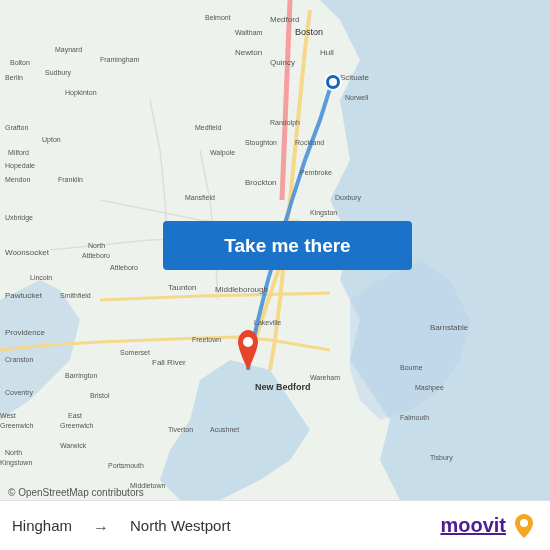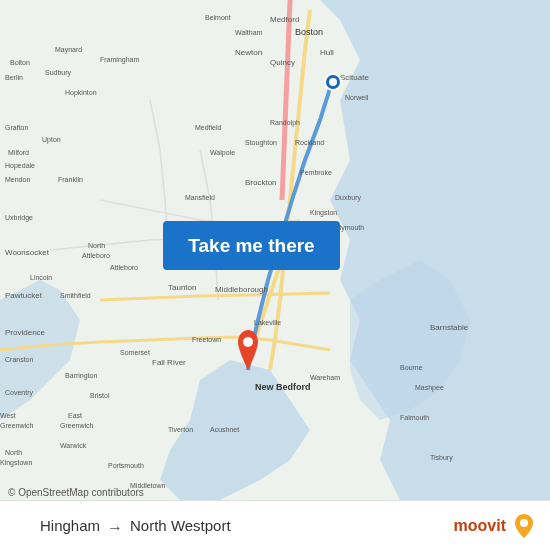--- a/index.html
+++ b/index.html
@@ -23,21 +23,21 @@
     #map-svg {
       width: 100%;
       height: 100%;
     }
 
     
     #take-me-there-btn {
       position: absolute;
       top: 221px;
       left: 163px;
-      width: 177px;
+      width: 249px;
       height: 49px;
       background-color: #1a73c8;
       color: #ffffff;
       border: none;
       border-radius: 4px;
       font-size: 19px;
       font-weight: bold;
       cursor: pointer;
       display: flex;
       align-items: center;
@@ -53,22 +53,21 @@
       display: flex;
       align-items: center;
       justify-content: space-between;
       padding: 0 12px;
       border-top: 1px solid #e0e0e0;
     }
 
     #route-info {
       display: flex;
       align-items: center;
-      gap: 7px;
-      margin-left: 28px;
+      gap: 21px;
     }
 
     .origin-label {
       font-size: 15px;
       color: #333;
       font-weight: 500;
     }
 
     .arrow-icon {
       font-size: 16px;
@@ -81,23 +80,24 @@
       font-weight: 500;
     }
 
     #moovit-logo {
       display: flex;
       align-items: center;
       gap: 4px;
     }
 
     .moovit-text {
-      font-size: 16px;
+      font-size: 20px;
       font-weight: bold;
-      color: #c2410c;
+      color: #4c1d95;
+      text-decoration: underline;
     }
 
     .moovit-icon {
       width: 28px;
       height: 28px;
     }
 
     
     #attribution {
       position: absolute;

